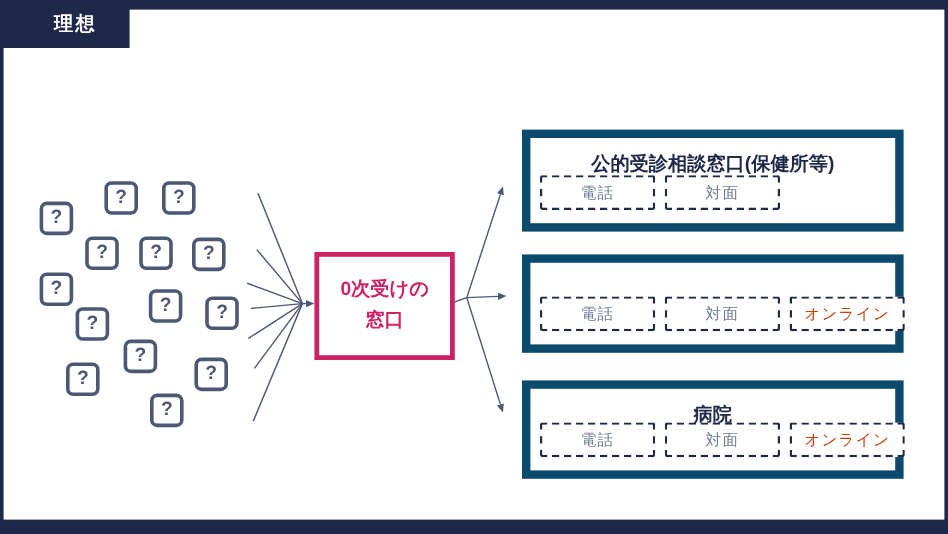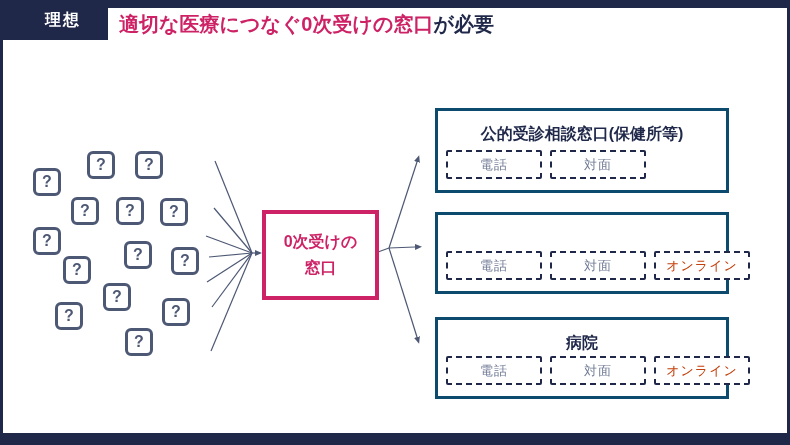--- a/index.html
+++ b/index.html
@@ -36,22 +36,22 @@
   
   .center-box{
     position:absolute;left:262px;top:210px;width:117px;height:90px;box-sizing:border-box;
     border:4px solid #cd2366;background:#fff;
     display:flex;flex-direction:column;align-items:center;justify-content:center;
     color:#cd2366;font-size:16px;font-weight:bold;line-height:26px;text-align:center;
   }
 
   
   .dest{
-    position:absolute;left:435px;width:294px;box-sizing:border-box;
-    border:3px solid #0c4a6e;background:#fff;
+    position:absolute;left:435px;width:318px;box-sizing:border-box;
+    border:7px solid #0c4a6e;background:#fff;
   }
   .dest-title{
     margin-top:11px;text-align:center;color:#1f2849;font-size:16px;font-weight:bold;line-height:24px;
   }
   .btn-row{position:absolute;left:8px;bottom:11px;display:flex;gap:8px;}
   .chip{
     width:96px;height:29px;box-sizing:border-box;background:#fff;
     border:2px dashed #1f2849;border-radius:2px;
     display:flex;align-items:center;justify-content:center;
     font-size:13px;color:#6f7a94;letter-spacing:1px;
@@ -65,21 +65,20 @@
 
 <div class="slide">
 
   <div class="frame-top"></div>
   <div class="frame-left"></div>
   <div class="frame-right"></div>
   <div class="frame-bottom"></div>
 
   <div class="badge">理想</div>
 
-  <div class="title"><span class="t-pink">適切な医療につなぐ0次受けの窓口</span><span class="t-navy">が必要</span></div>
 
   <svg class="arrows" width="790" height="445" viewBox="0 0 790 445">
     <defs>
       <marker id="ah" markerWidth="8" markerHeight="8" refX="0" refY="3" orient="auto" markerUnits="userSpaceOnUse">
         <path d="M0,0 L7,3 L0,6 Z" fill="#4d5874"></path>
       </marker>
     </defs>
     <g stroke="#4d5874" stroke-width="1.2" fill="none">
       <line x1="215" y1="161" x2="252" y2="253"></line>
       <line x1="214" y1="208" x2="252" y2="253"></line>

